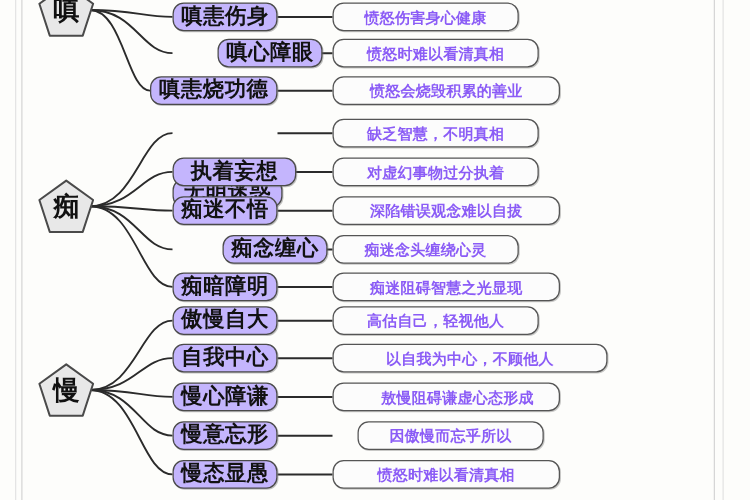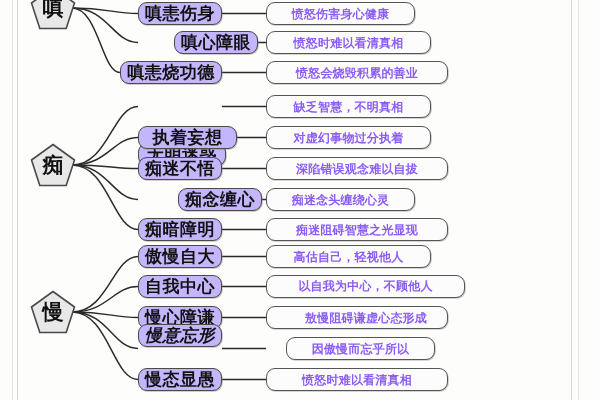--- a/index.html
+++ b/index.html
@@ -215,30 +215,30 @@
       </div>
       <div class="node-box" style="left: 138px; top: 245px; width: 84px;">
         <span class="txt">傲慢自大</span>
       </div>
       <div class="desc-box" style="left: 266px; top: 245px; width: 165px; font-family: Liberation Serif, serif;">
         <span class="txt">高估自己，轻视他人</span>
       </div>
       <div class="node-box" style="left: 138px; top: 275px; width: 84px;">
         <span class="txt">自我中心</span>
       </div>
-      <div class="desc-box" style="left: 266px; top: 275px; width: 199px; font-family: Liberation Mono, monospace;">
+      <div class="desc-box" style="left: 266px; top: 275px; width: 220px;">
         <span class="txt">以自我为中心，不顾他人</span>
       </div>
       <div class="node-box" style="left: 138px; top: 306px; width: 84px;">
         <span class="txt">慢心障谦</span>
       </div>
       <div class="desc-box" style="left: 266px; top: 306px; width: 182px; padding-left: 24px;">
         <span class="txt">敖慢阻碍谦虚心态形成</span>
       </div>
-      <div class="node-box" style="left: 138px; top: 324px; width: 84px; font-style: italic;">
+      <div class="node-box" style="left: 138px; top: 337px; width: 84px;">
         <span class="txt">慢意忘形</span>
       </div>
       <div class="desc-box" style="left: 266px; top: 337px; width: 149px; margin-left: 20px;">
         <span class="txt">因傲慢而忘乎所以</span>
       </div>
       <div class="node-box" style="left: 138px; top: 368px; width: 84px;">
         <span class="txt">慢态显愚</span>
       </div>
       <div class="desc-box" style="left: 266px; top: 368px; width: 182px;">
         <span class="txt">愤怒时难以看清真相</span>

